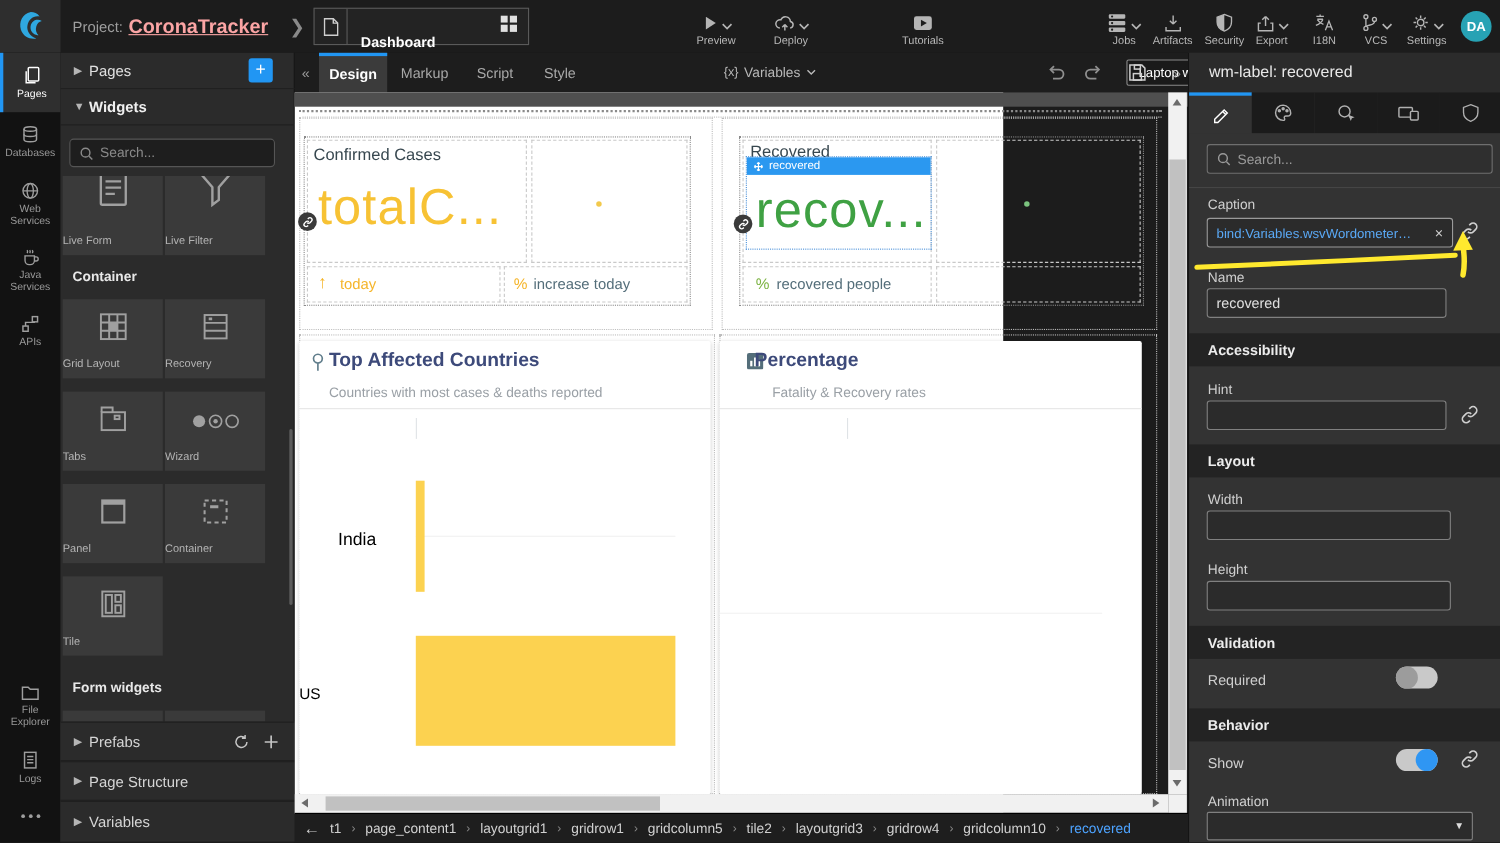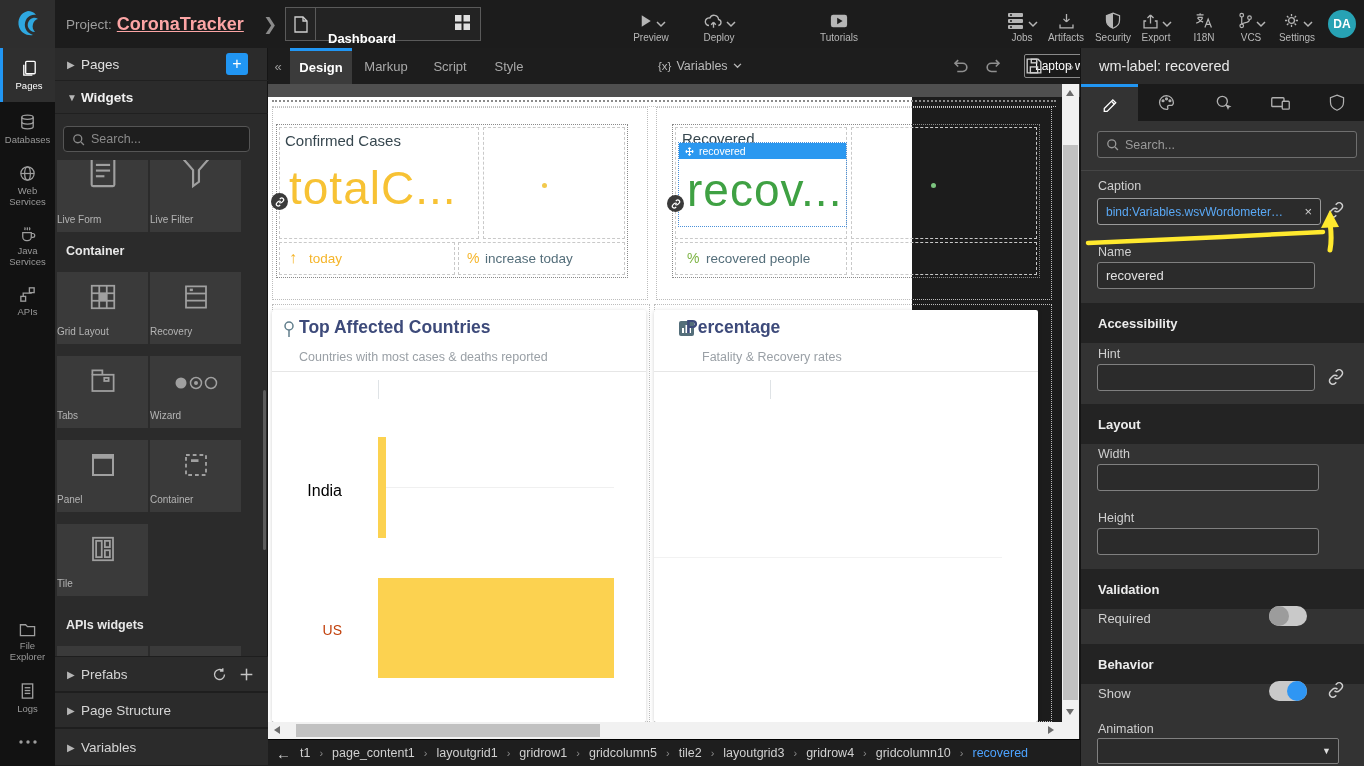--- a/index.html
+++ b/index.html
@@ -90,21 +90,21 @@
   #rp-header { position:absolute; left:0; top:0; width:284px; height:36px; background:#2b2b2b; display:flex; align-items:center; padding-left:18px; color:#e8e8e8; font-size:14.5px; }
   .rp-tab { position:absolute; top:36px; height:37px; width:57px; display:flex; align-items:center; justify-content:center; background:#1b1b1b; color:#b0b0b0; }
   .rp-tab.active { background:#333; border-top:3px solid #2196f3; color:#fff; }
   .rp-search { position:absolute; left:16px; top:83px; width:260px; height:27px; border:1px solid #6f6f6f; border-radius:3px; color:#9a9a9a; font-size:12.5px; display:flex; align-items:center; padding:0 8px; background:#2f2f2f; }
   .rp-search svg { margin-right:6px; }
   .rp-divider { position:absolute; left:0; width:284px; height:1px; background:#454545; }
   .rp-label { position:absolute; left:17px; color:#cfcfcf; font-size:12.5px; }
   .rp-input { position:absolute; left:16px; background:#2b2b2b; border:1px solid #808080; border-radius:3px; height:27px; display:flex; align-items:center; padding:0 8px; color:#e0e0e0; font-size:13px; }
   .rp-input.bindval { color:#5aa9f6; font-size:12px; border-color:#9a9a9a; }
   .rp-input .clear { margin-left:auto; color:#cfcfcf; font-size:13px; padding-left:6px; }
-  .rp-section { position:absolute; left:0; width:284px; height:40px; background:#232323; display:flex; align-items:center; padding-left:17px; color:#ececec; font-size:13px; font-weight:bold; }
+  .rp-section { position:absolute; left:0; width:284px; height:30px; background:#232323; display:flex; align-items:center; padding-left:17px; color:#ececec; font-size:13px; font-weight:bold; }
   .linkic { position:absolute; color:#cfcfcf; }
   .toggle { position:absolute; width:38px; height:20px; border-radius:10px; background:#c9c9c9; }
   .toggle .knob { position:absolute; top:-0px; width:20px; height:20px; border-radius:50%; background:#9c9c9c; left:0; }
   .toggle.on .knob { left:18px; background:#2f96f3; }
   .rp-select { position:absolute; left:16px; width:242px; height:26px; background:#2b2b2b; border:1px solid #808080; border-radius:2px; }
   .rp-select .arr { position:absolute; right:7px; top:7px; color:#ddd; font-size:9px; }
   #annot { position:absolute; left:1080px; top:0; width:284px; height:766px; pointer-events:none; z-index:60; }
 
   .truncate { overflow:hidden; text-overflow:ellipsis; white-space:nowrap; }
 </style>
@@ -437,21 +437,21 @@
           <svg width="30" height="30" viewBox="0 0 24 24" fill="none" stroke="#a0a0a0" stroke-width="1.4">
             <rect x="4" y="3" width="16" height="18"></rect>
             <rect x="6.5" y="5.5" width="4.5" height="13"></rect>
             <rect x="13.5" y="5.5" width="4" height="5"></rect>
             <rect x="13.5" y="13" width="4" height="5.5"></rect>
           </svg>
         </span>
       <span class="lbl">Tile</span>
     </div>
 
-    <div class="sect-lbl" style="top:570px;">APIs widgets</div>
+    <div class="sect-lbl" style="top:570px;">Form widgets</div>
 
     <div class="abs" style="left:2px; top:598px; width:91px; height:10px; background:#3a3a3a;"></div>
     <div class="abs" style="left:95px; top:598px; width:91px; height:10px; background:#3a3a3a;"></div>
 
     <div class="lp-row" style="top:608px;">
       <span class="lp-caret">▶</span>
       <span>Prefabs</span>
       <span class="icons">
         <svg width="15" height="15" viewBox="0 0 18 18" fill="none" stroke="#c5c5c5" stroke-width="1.6">
             <path d="M15 9 a6 6 0 1 1-2-4.5 M13 1.5 v3.5 h-3.5"></path>
@@ -587,21 +587,21 @@
           <line x1="8" y1="10" x2="8" y2="17"></line>
         </svg>
       <div class="cc-title" style="left:27px; top:7px;">Top Affected Countries</div>
       <div class="cc-sub" style="left:27px; top:40px;">Countries with most cases &amp; deaths reported</div>
       <div class="cc-div" style="left:0; top:61px; width:374px;"></div>
       <div class="abs" style="left:106px; top:70px; width:1px; height:19px; background:#dfe3e6;"></div>
 
       <div class="abs" style="left:0; top:172px; width:70px; text-align:right;" ,="">India</div>
       <div class="abs" style="left:106px; top:177px; width:236px; height:1px; background:#f0f0f0;"></div>
       <div class="bar" style="left:106px; top:127px; width:8px; height:101px;"></div>
-      <div class="abs" style="left:0; top:312px; width:70px; text-align:right; font-size:14px; color:#c2410c;">US</div>
+      <div class="abs" style="left:0; top:312px; width:70px; text-align:left; font-size:14px; color:#000000;">US</div>
       <div class="bar" style="left:106px; top:268px; width:236px; height:100px;"></div>
     </div>
 
     <div class="chart-card" style="left:386px; top:226px; width:384px; height:412px;">
       <svg class="abs" style="left:25px; top:11px;" width="15" height="15" viewBox="0 0 15 15">
           <rect x="0" y="0" width="15" height="15" rx="2" fill="#546e7a"></rect>
           <rect x="3" y="7" width="2" height="5" fill="#fff"></rect>
           <rect x="6.5" y="4" width="2" height="8" fill="#fff"></rect>
           <rect x="10" y="6" width="2" height="6" fill="#fff"></rect>
         </svg>

